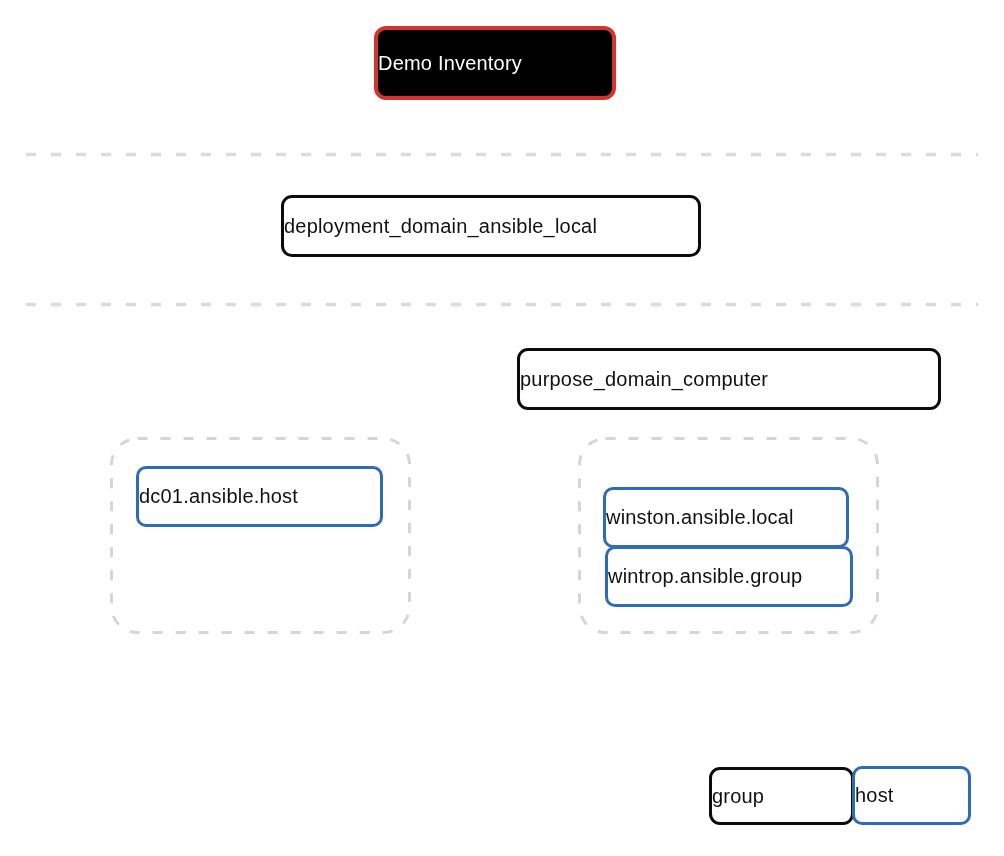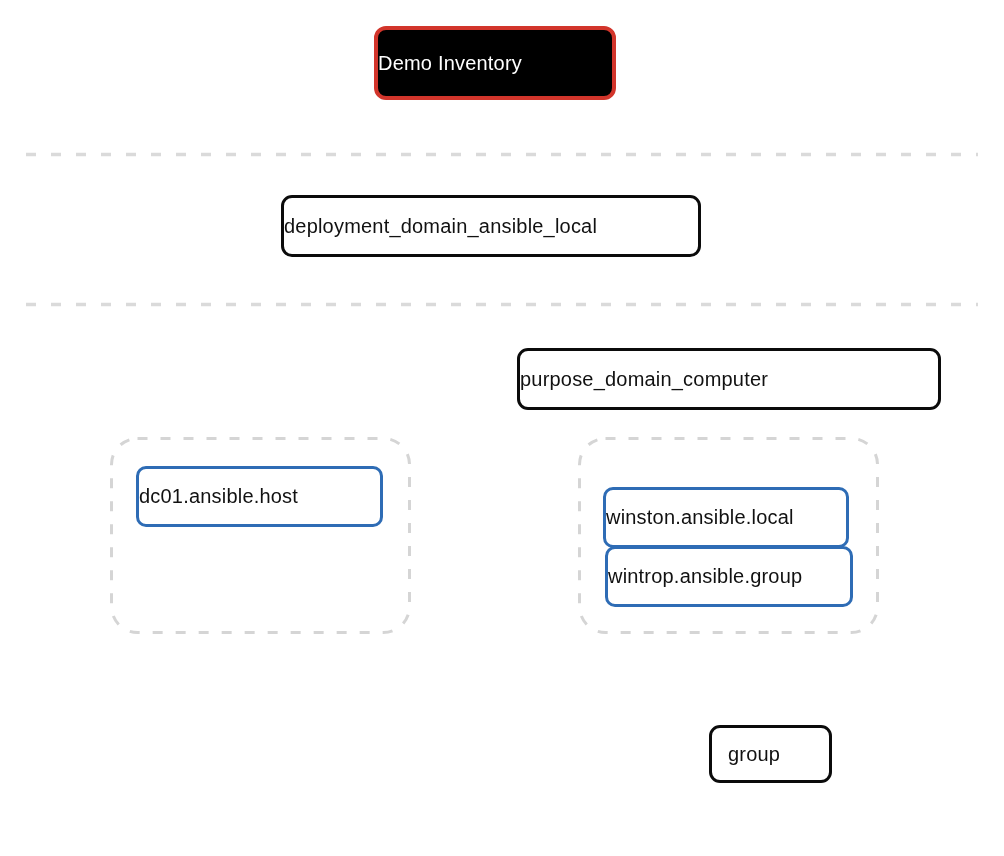--- a/index.html
+++ b/index.html
@@ -41,21 +41,21 @@
   .node-host {
     border: 3.5px solid var(--host-border, #2e6cb5);
     border-radius: 10px;
   }
   .node-deployment { left: 281px; top: 195px; width: 420px; height: 62px; }
   .node-controller { left: 46px;  top: 346px; width: 424px; height: 62px; }
   .node-computer   { left: 517px; top: 348px; width: 424px; height: 62px; }
   .node-dc01       { left: 136px; top: 466px; width: 247px; height: 61px; }
   .node-winston    { left: 603px; top: 466px; width: 246px; height: 61px; margin-top: 21px; }
   .node-wintrop    { left: 605px; top: 546px; width: 248px; height: 61px; }
-  .legend-group    { left: 709px; top: 725px; width: 123px; height: 58px; padding-left: 16px; }
+  .legend-group    { left: 709px; top: 767px; width: 145px; height: 58px; }
   .legend-host     { left: 852px; top: 766px; width: 119px; height: 59px; }
 
   .separator {
     position: absolute;
     left: 24px;
     width: 956px;
     height: 5px;
   }
   .separator-1 { top: 143px; }
   .separator-2 { top: 293px; }
@@ -121,14 +121,17 @@
   </div>
 
   <div class="node node-host node-wintrop">
     <span>wintrop.ansible.group</span>
   </div>
 
   <div class="node node-group legend-group">
     <span>group</span>
   </div>
 
+  <div class="node node-host legend-host">
+    <span>host</span>
+  </div>
 
 </div>
 
 </body></html>

